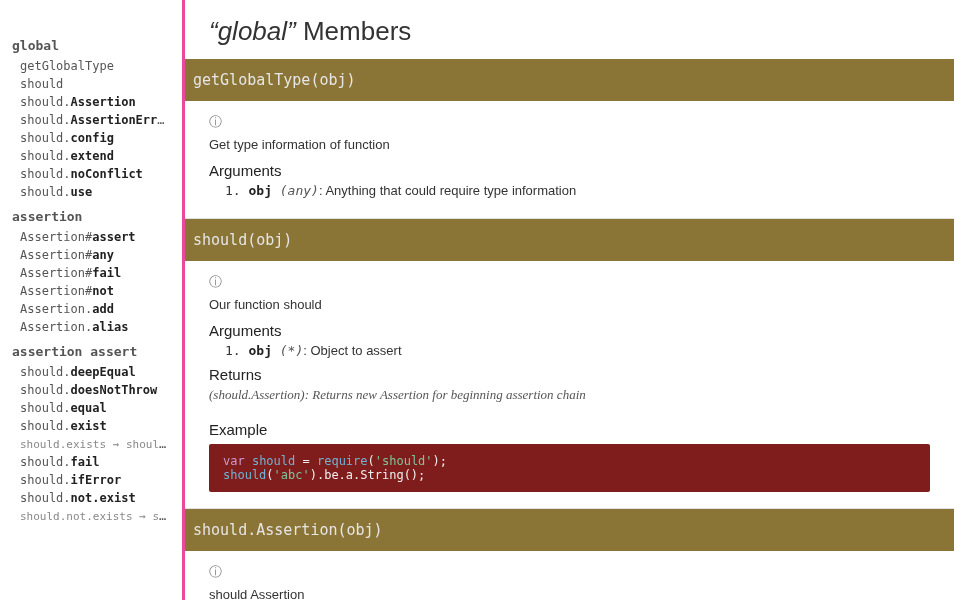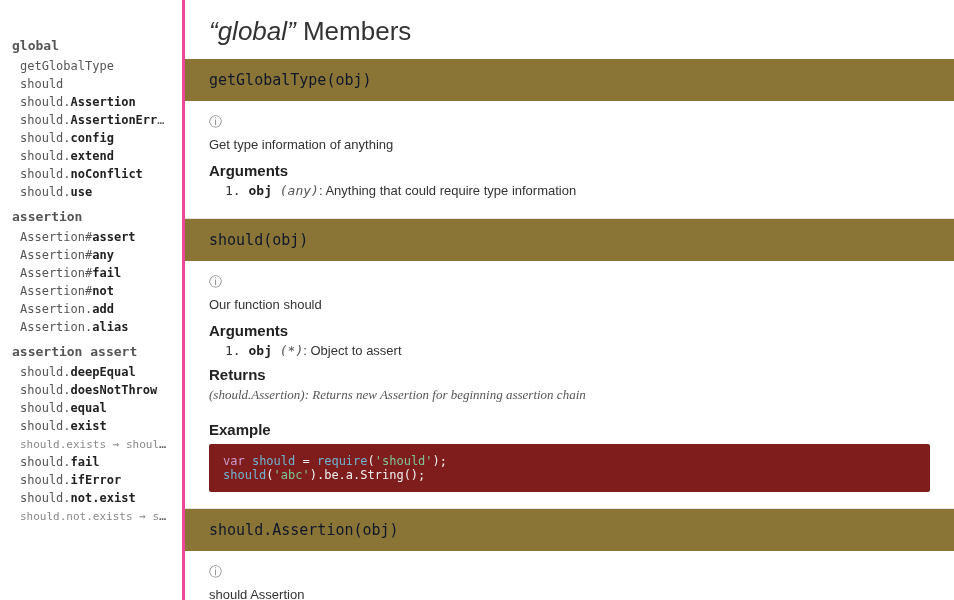--- a/index.html
+++ b/index.html
@@ -58,43 +58,43 @@
       font-style: italic;
       font-family: Liberation Sans, sans-serif;
     }
 
     
     .member-block {
       margin: 0 0 0 0;
     }
     .member-header {
       background: #8B7536;
-      color: #0f172a;
+      color: #e5e5e5;
       font-family: monospace;
       font-size: 15px;
-      padding: 12px 24px;
+      padding: 12px 8px;
       font-weight: normal;
     }
     .member-body {
       padding: 12px 24px 16px 24px;
       border-bottom: 1px solid #e0e0e0;
     }
     .info-icon {
       color: #888;
       font-size: 13px;
       margin-bottom: 6px;
     }
     .member-description {
       font-size: 13px;
       color: #333;
       margin-bottom: 10px;
     }
     .member-section-label {
       font-size: 15px;
-      font-weight: bold;
+      font-weight: normal;
       margin: 8px 0 4px 0;
       color: #222;
     }
     .member-param {
       font-size: 13px;
       color: #333;
       padding-left: 16px;
       margin-bottom: 4px;
       font-family: monospace;
     }
@@ -162,21 +162,21 @@
   <h2 class="page-title">
     <em>“global”</em>
     <span> Members</span>
   </h2>
   <div id="members-container">
 
   <div class="member-block" id="getGlobalType">
         <div class="member-header">getGlobalType(obj)</div>
         <div class="member-body">
           <div class="info-icon">ⓘ</div>
-          <div class="member-description">Get type information of anything</div>
+          <div class="member-description">Get type information of function</div>
           <div class="member-section-label">Arguments</div>
           <div class="member-param"><span>1. </span><span class="param-name">obj</span><span class="param-type"> (any)</span><span class="param-desc">: Anything that could require type information</span></div>
         </div>
       </div>
       <div class="member-block" id="should">
         <div class="member-header">should(obj)</div>
         <div class="member-body">
           <div class="info-icon">ⓘ</div>
           <div class="member-description">Our function should</div>
           <div class="member-section-label">Arguments</div>

